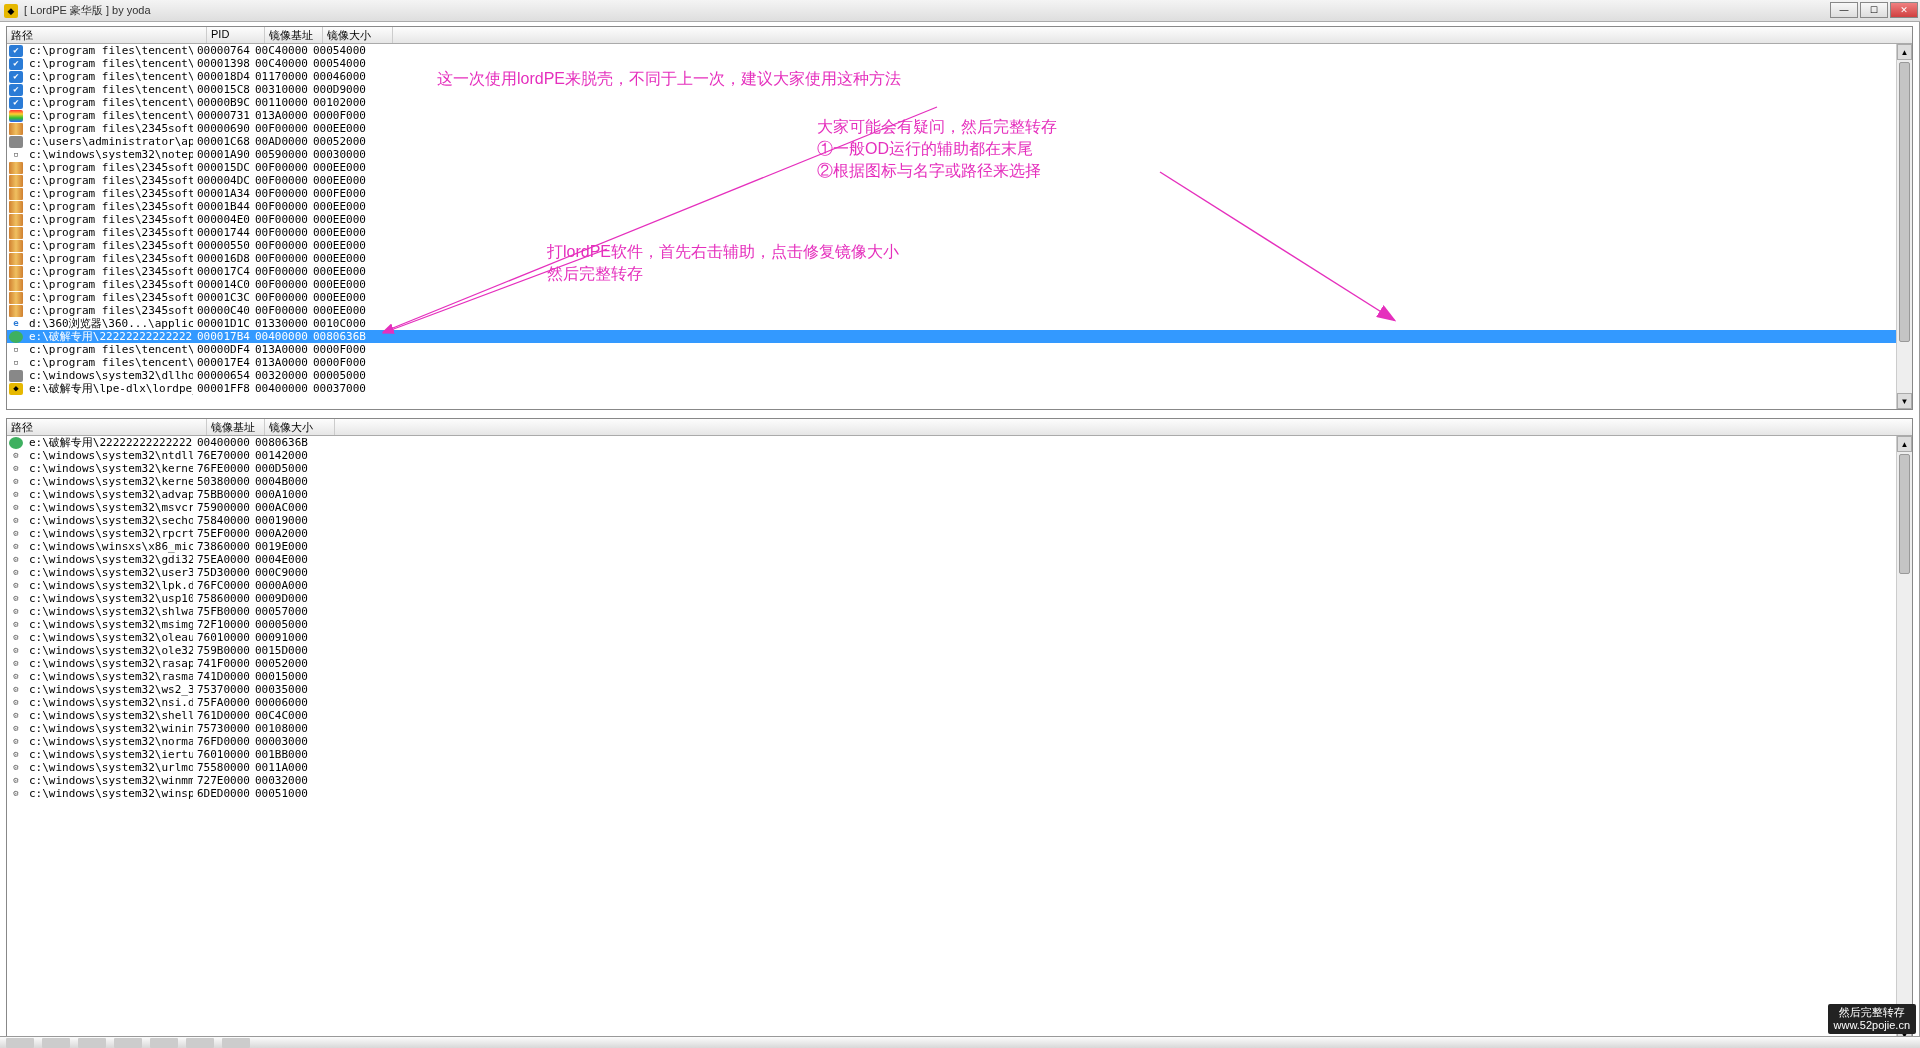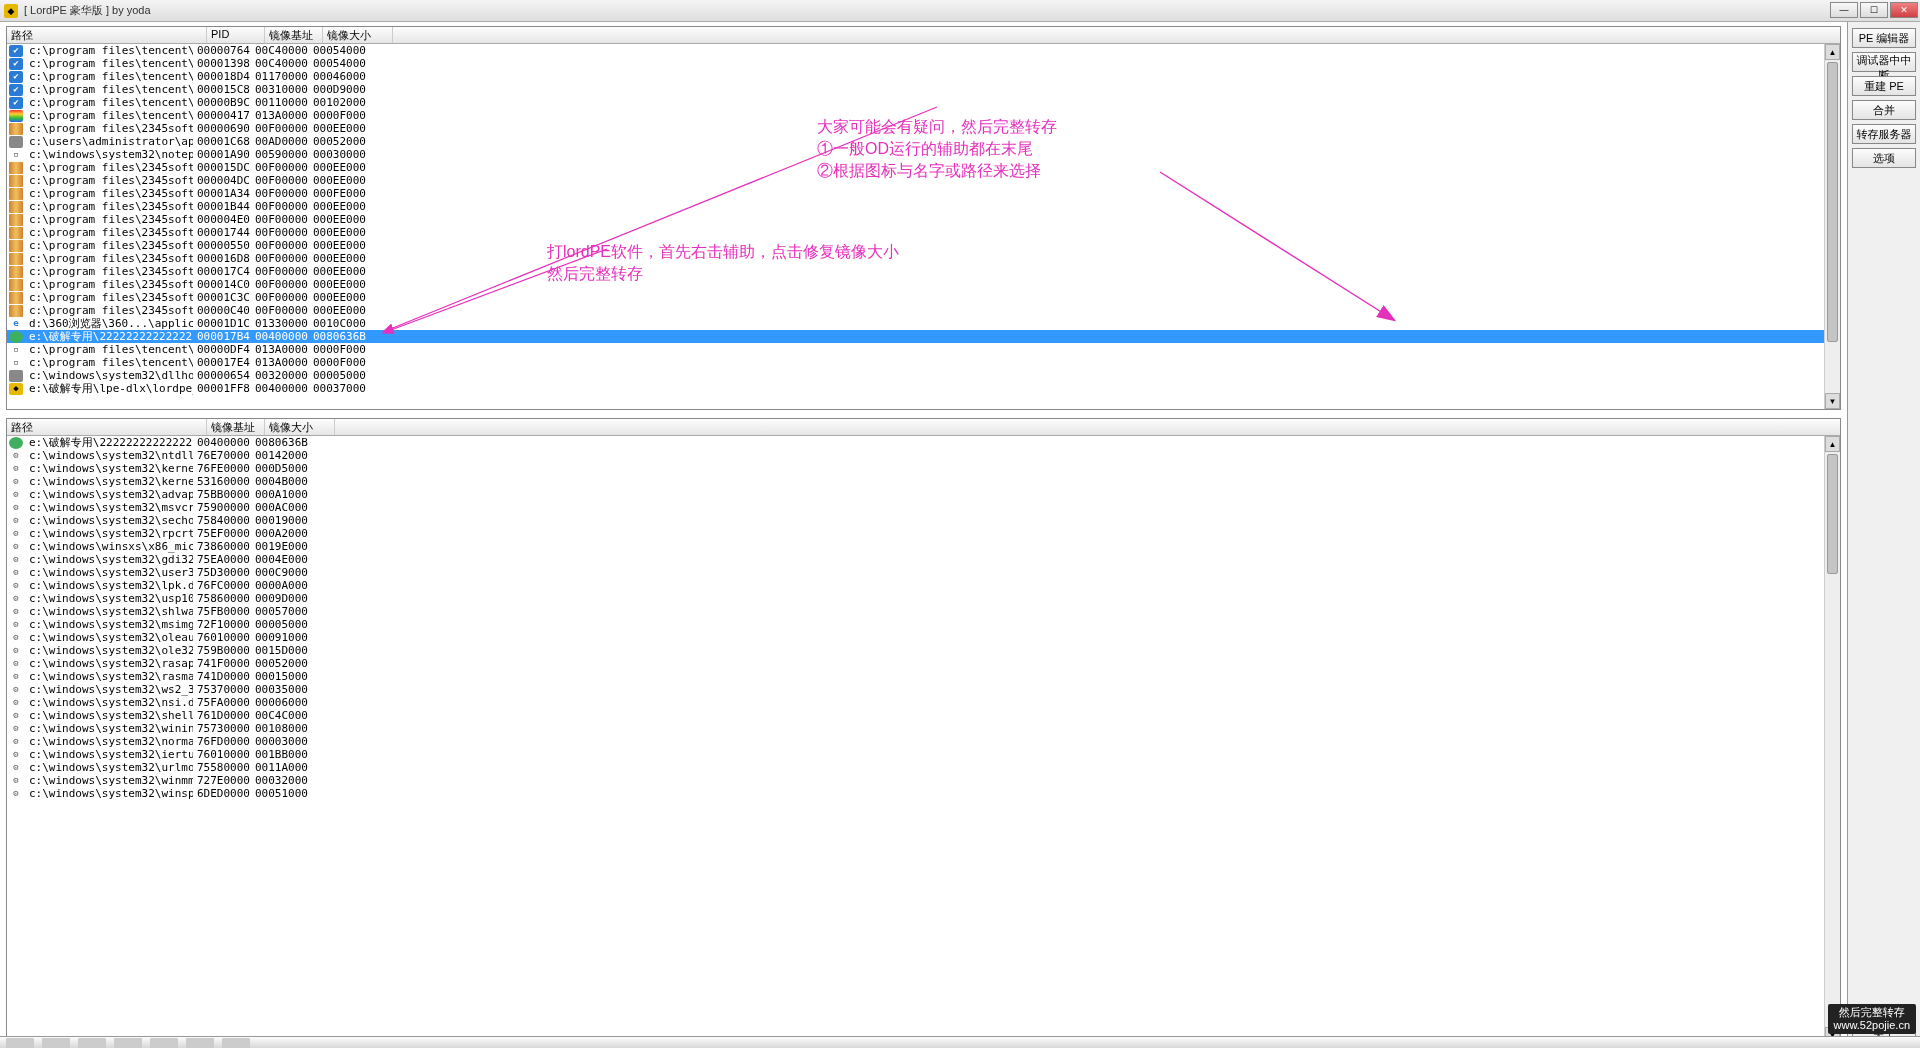--- a/index.html
+++ b/index.html
@@ -112,21 +112,21 @@
           <div class="row">
             <span class="ic ic-blue">✔</span>
             <span class="c" style="width:168px">c:\program files\tencent\qqpcmgr\1...</span>
             <span class="c" style="width:58px">00000B9C</span>
             <span class="c" style="width:58px">00110000</span>
             <span class="c" style="width:70px">00102000</span>
           </div>
           <div class="row">
             <span class="ic ic-qq"></span>
             <span class="c" style="width:168px">c:\program files\tencent\qq\bin\qq...</span>
-            <span class="c" style="width:58px">00000417</span>
+            <span class="c" style="width:58px">00000731</span>
             <span class="c" style="width:58px">013A0000</span>
             <span class="c" style="width:70px">0000F000</span>
           </div>
           <div class="row">
             <span class="ic ic-zip"></span>
             <span class="c" style="width:168px">c:\program files\2345soft\haozip\h...</span>
             <span class="c" style="width:58px">00000690</span>
             <span class="c" style="width:58px">00F00000</span>
             <span class="c" style="width:70px">000EE000</span>
           </div>
@@ -279,20 +279,21 @@
 
       <svg class="lines" width="1400" height="384">
         <defs>
             <marker id="ah" markerWidth="10" markerHeight="8" refX="9" refY="4" orient="auto">
               <polygon points="0 0, 10 4, 0 8" fill="#e52fbd"></polygon>
             </marker>
           </defs>
         <line x1="930" y1="80" x2="376" y2="305" stroke="#e52fbd" stroke-width="1.2" marker-end="url(#ah)"></line>
         <line x1="600" y1="222" x2="376" y2="306" stroke="#e52fbd" stroke-width="1.2" marker-end="url(#ah)"></line>
       </svg>
+      <div class="anno" style="left:430px; top:42px">这一次使用lordPE来脱壳，不同于上一次，建议大家使用这种方法</div>
       <div class="anno" style="left:810px; top:90px">大家可能会有疑问，然后完整转存</div>
       <div class="anno" style="left:810px; top:112px">①一般OD运行的辅助都在末尾</div>
       <div class="anno" style="left:810px; top:134px">②根据图标与名字或路径来选择</div>
       <div class="anno" style="left:540px; top:215px">打lordPE软件，首先右击辅助，点击修复镜像大小</div>
       <div class="anno" style="left:540px; top:237px">然后完整转存</div>
     </div>
 
     <div class="pane bottom">
       <div class="listhead">
         <div class="col" style="width:200px">路径</div>
@@ -314,21 +315,21 @@
           </div>
           <div class="row">
             <span class="ic ic-dll">⚙</span>
             <span class="c" style="width:168px">c:\windows\system32\kernel32.dll</span>
             <span class="c" style="width:58px">76FE0000</span>
             <span class="c" style="width:70px">000D5000</span>
           </div>
           <div class="row">
             <span class="ic ic-dll">⚙</span>
             <span class="c" style="width:168px">c:\windows\system32\kernelbase.dll</span>
-            <span class="c" style="width:58px">53160000</span>
+            <span class="c" style="width:58px">50380000</span>
             <span class="c" style="width:70px">0004B000</span>
           </div>
           <div class="row">
             <span class="ic ic-dll">⚙</span>
             <span class="c" style="width:168px">c:\windows\system32\advapi32.dll</span>
             <span class="c" style="width:58px">75BB0000</span>
             <span class="c" style="width:70px">000A1000</span>
           </div>
           <div class="row">
             <span class="ic ic-dll">⚙</span>
@@ -480,30 +481,20 @@
       <defs>
           <marker id="ah2" markerWidth="14" markerHeight="10" refX="12" refY="5" orient="auto">
             <polygon points="0 0, 14 5, 0 10" fill="#e52fbd"></polygon>
           </marker>
         </defs>
       <line x1="1160" y1="150" x2="1394" y2="298" stroke="#e52fbd" stroke-width="1.4" marker-end="url(#ah2)"></line>
     </svg>
 
   </div>
 
-  <div class="rightpanel">
-    <button>PE 编辑器</button>
-    <button>调试器中中断</button>
-    <button>重建 PE</button>
-    <button>合并</button>
-    <button>转存服务器</button>
-    <button>选项</button>
-    <div class="spacer"></div>
-    <button>关于</button>
-  </div>
 </div>
 
 <div class="corner">
   <div>然后完整转存</div>
   <div>www.52pojie.cn</div>
 </div>
 
 <div class="taskbar">
   <div class="tbitem"></div>
   <div class="tbitem"></div>

